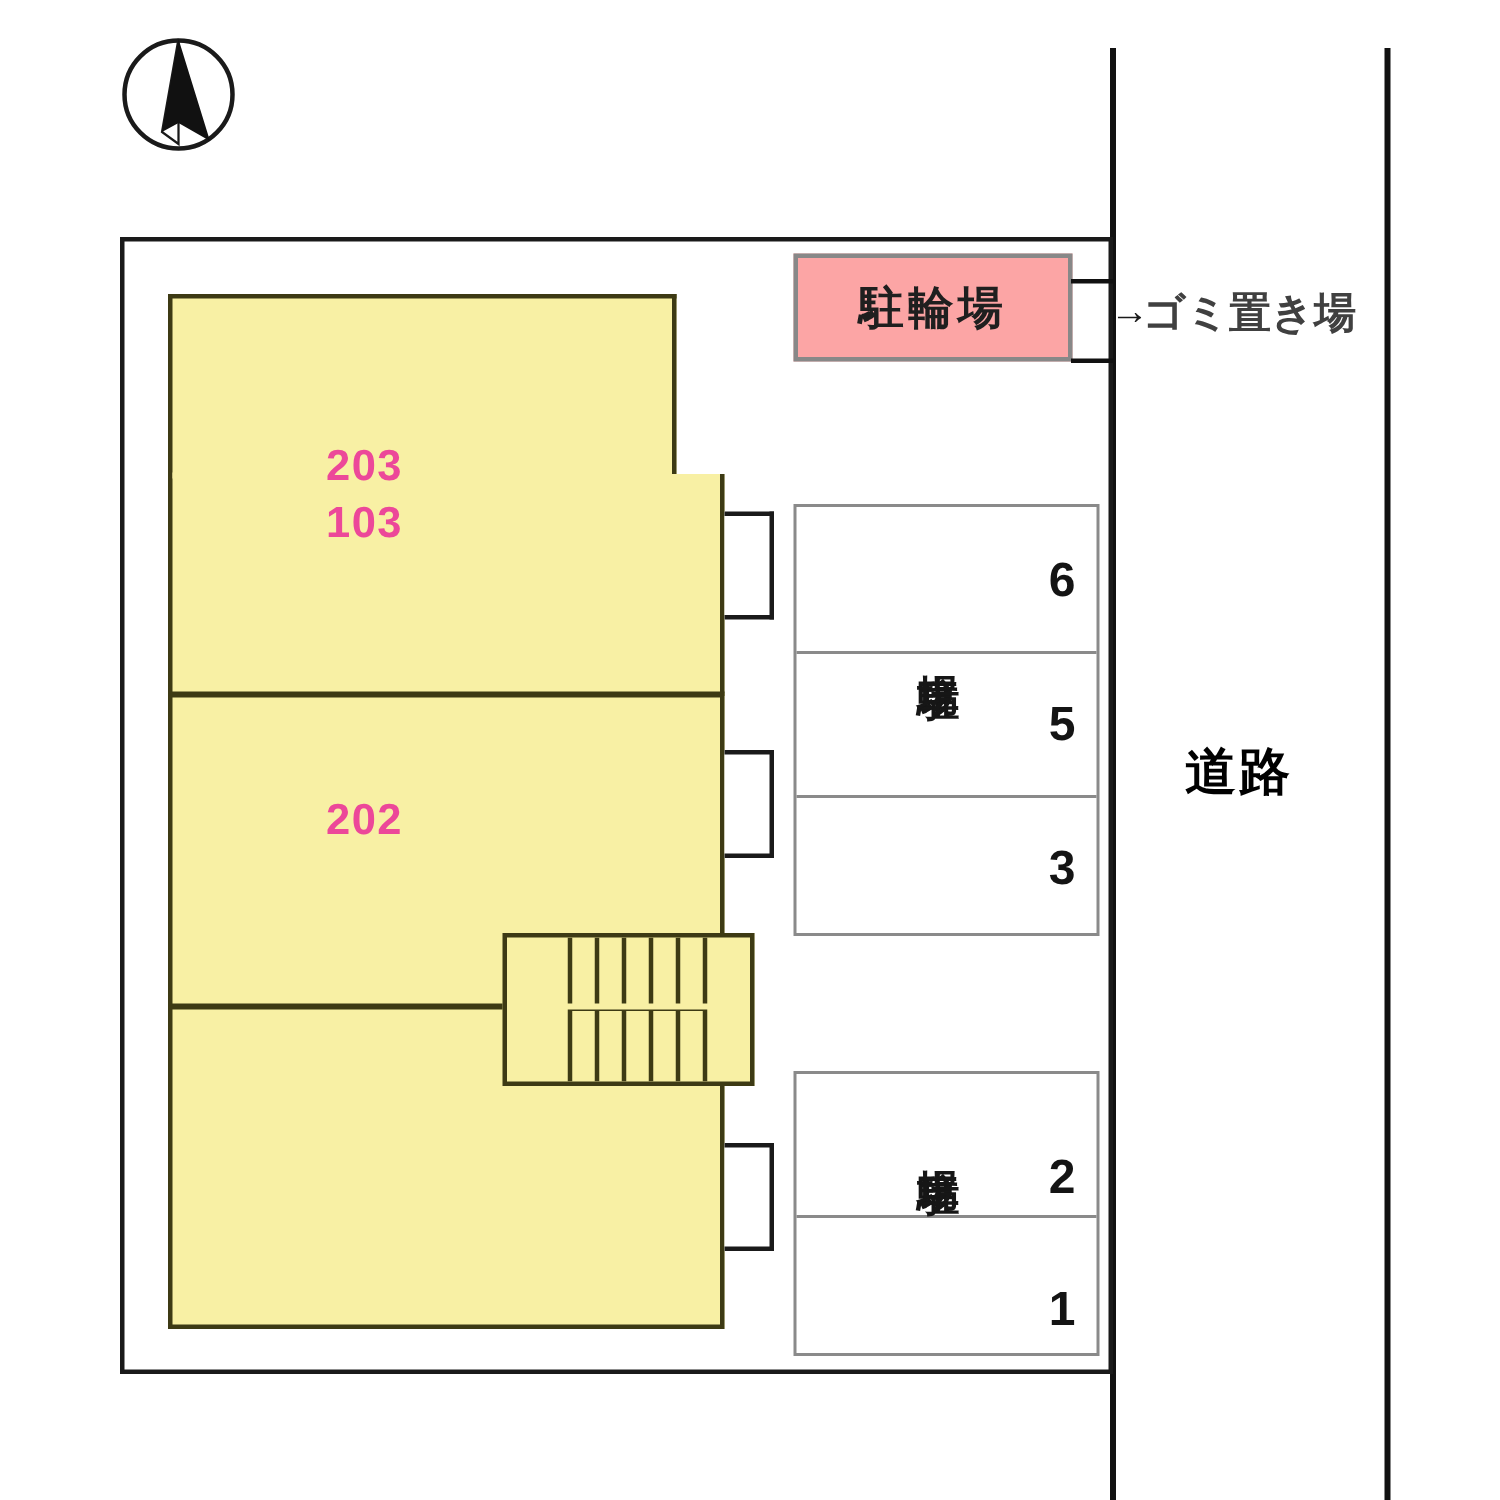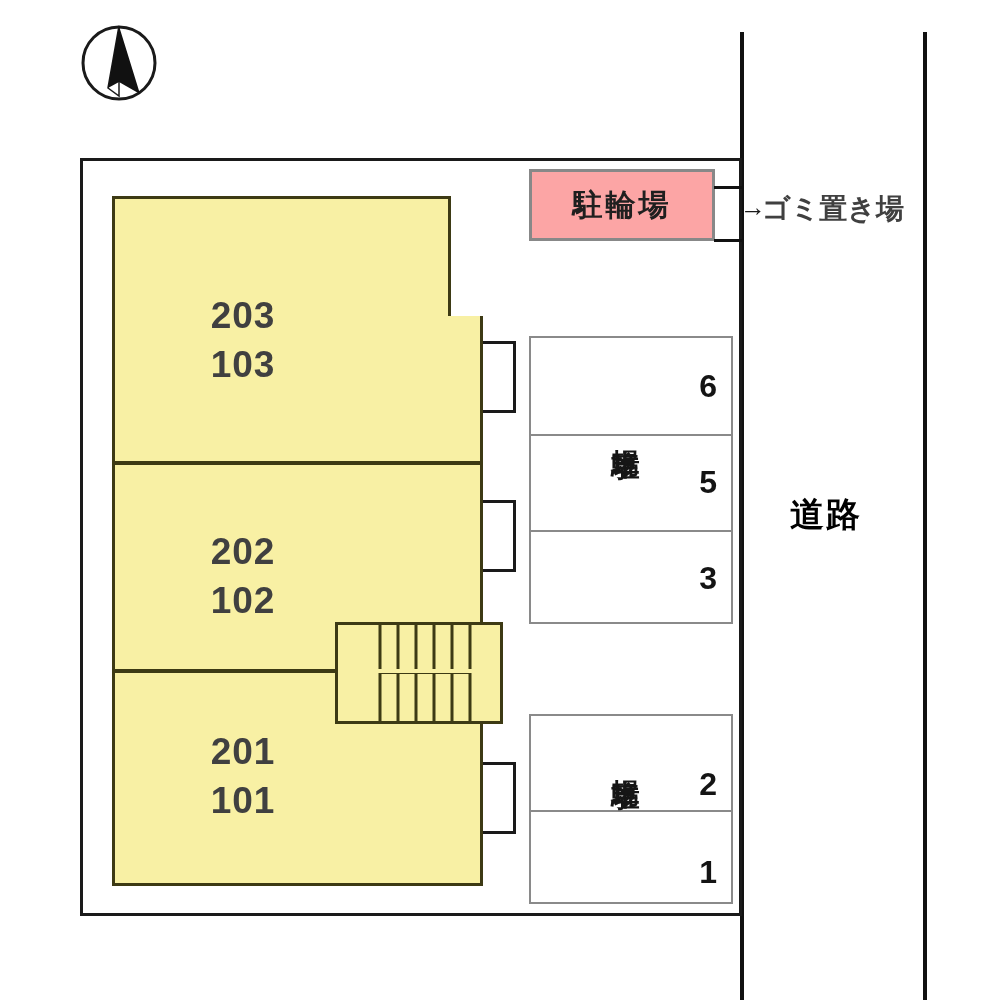--- a/index.html
+++ b/index.html
@@ -35,21 +35,21 @@
   .stair{left:335px;top:622px;width:168px;height:102px;background:#f8f0a4;border:3px solid #3d3a14;box-sizing:border-box;}
   .stair-seam-top{left:338px;top:669px;width:146px;height:4px;background:#f8f0a4;}
 
   
   .prot{background:#ffffff;border:3px solid #1a1a1a;box-sizing:border-box;}
   .prot-1{left:483px;top:341px;width:33px;height:72px;border-left:none;}
   .prot-2{left:483px;top:500px;width:33px;height:72px;border-left:none;}
   .prot-3{left:483px;top:762px;width:33px;height:72px;border-left:none;}
 
   
-  .unit-label{font-size:37px;font-weight:bold;color:#404040;text-align:center;line-height:1.32;letter-spacing:1px;}
+  .unit-label{font-size:29px;font-weight:bold;color:#ec4899;text-align:center;line-height:1.32;letter-spacing:1px;}
   .lbl-203{left:178px;top:292px;width:130px;}
   .lbl-202{left:178px;top:528px;width:130px;}
   .lbl-201{left:178px;top:728px;width:130px;}
 
   
   .bike-box{left:529px;top:169px;width:186px;height:72px;border:3px solid #888;background:#fca5a5;box-sizing:border-box;}
   .bike-text{position:absolute;left:0;top:0;width:100%;height:100%;display:flex;align-items:center;justify-content:center;
      font-size:30px;font-weight:bold;color:#1f1f1f;letter-spacing:3px;}
   .gate-top{left:714px;top:186px;width:28px;height:3px;background:#111;}
   .gate-bot{left:714px;top:239px;width:28px;height:3px;background:#111;}
@@ -114,25 +114,20 @@
   <div class="abs prot prot-1"></div>
   <div class="abs prot prot-2"></div>
   <div class="abs prot prot-3"></div>
 
   <div class="abs unit-label lbl-203">
     <div>203</div>
     <div>103</div>
   </div>
   <div class="abs unit-label lbl-202">
     <div>202</div>
-    <div>102</div>
-  </div>
-  <div class="abs unit-label lbl-201">
-    <div>201</div>
-    <div>101</div>
   </div>
 
   <div class="abs bike-box">
     <div class="bike-text">駐輪場</div>
   </div>
 
   <div class="abs gate-top"></div>
   <div class="abs gate-bot"></div>
 
   <div class="abs gomi-arrow">→</div>

